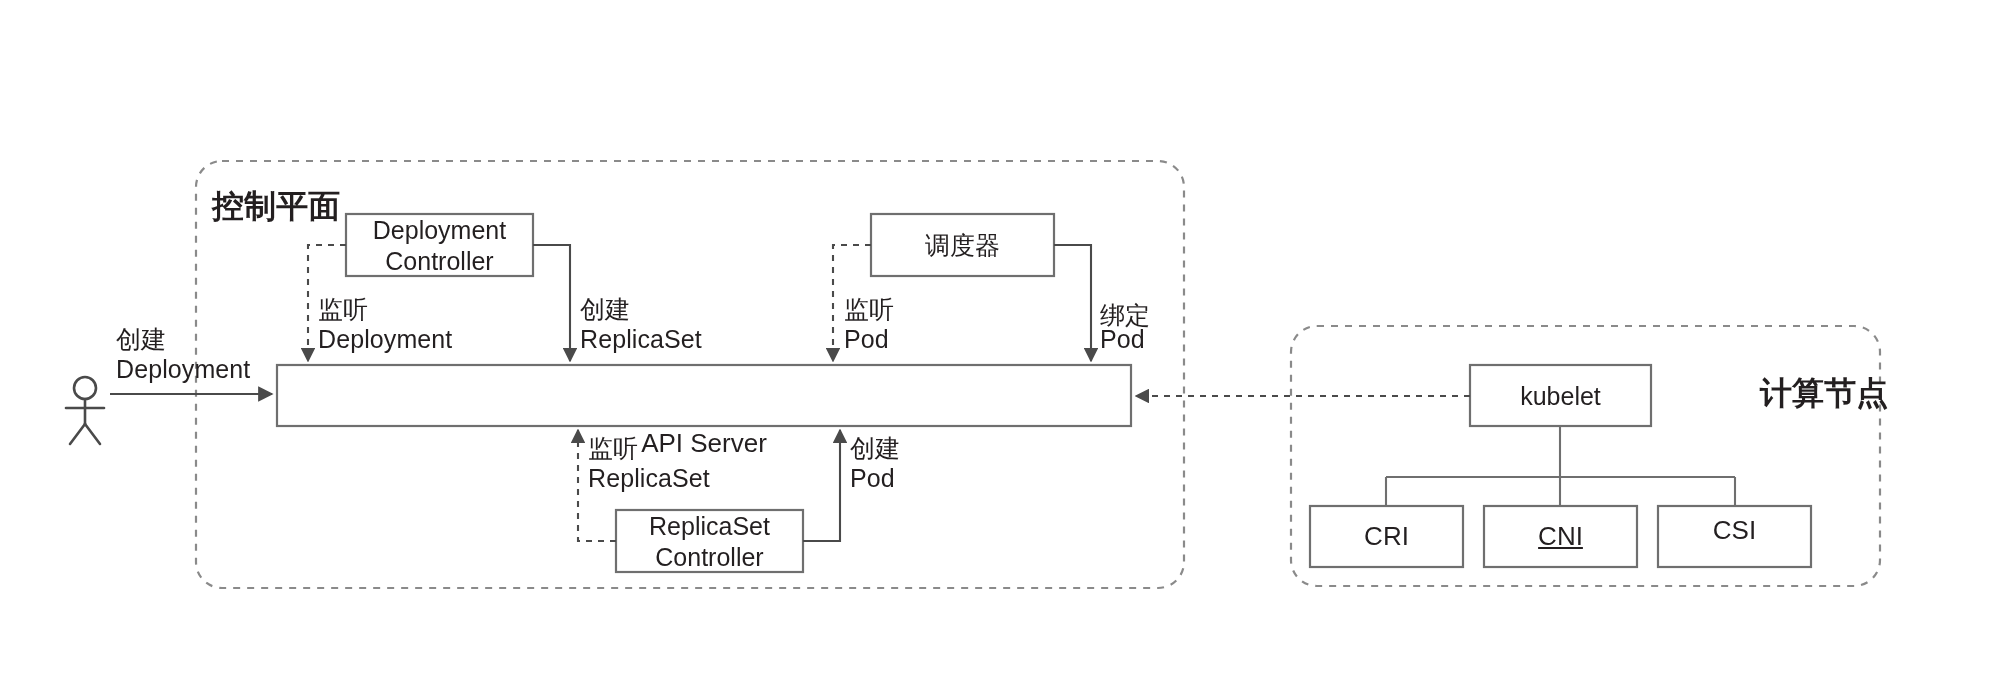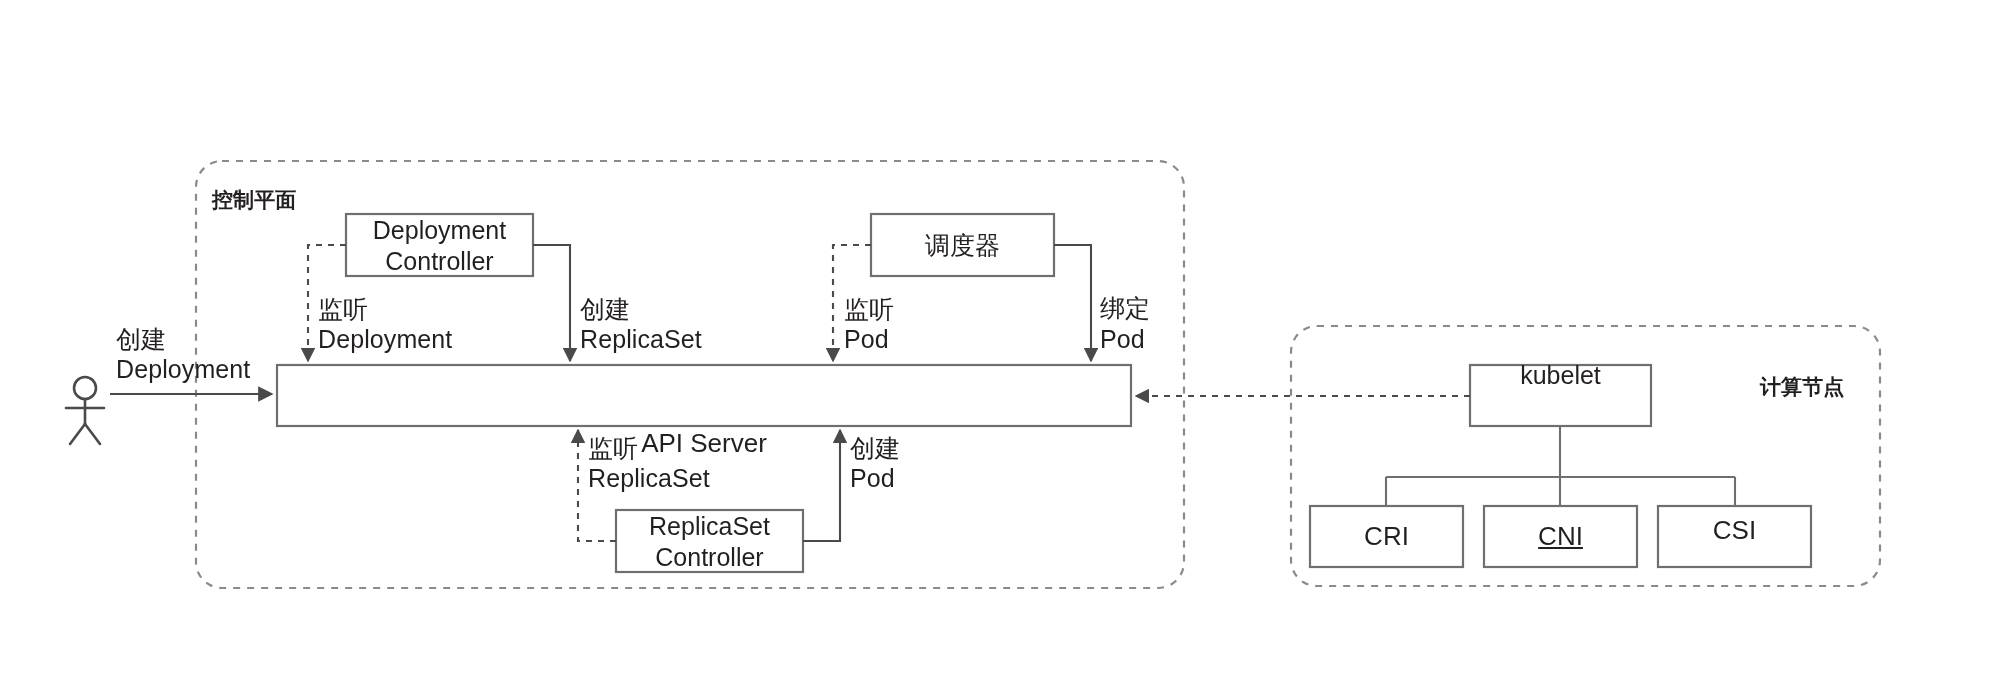--- a/index.html
+++ b/index.html
@@ -35,21 +35,21 @@
     align-items:center;
     justify-content:center;
     text-align:center;
     line-height:1.2;
     color:#231f20;
     white-space:pre-line;
     pointer-events:none;
   }
   .f26{font-size:26px;}
   .f25{font-size:25px;}
-  .zone-title{font-size:21px;font-weight:bold;}
+  .zone-title{font-size:32px;font-weight:bold;}
 </style>
 </head>
 <body>
 
 <div id="canvas">
 
   <svg id="diagram-svg" viewBox="0 0 1994 684">
     <defs>
       <marker id="arrowSolid" viewBox="0 0 10 10" refX="9" refY="5" markerWidth="7" markerHeight="7" orient="auto-start-reverse">
         <path d="M 0 0 L 10 5 L 0 10 z" fill="#4a4a4a"></path>
@@ -128,29 +128,29 @@
 
   <div class="lbl f25" style="left:318px; top:295px;">监听</div>
   <div class="lbl f25" style="left:318px; top:325px;">Deployment</div>
 
   <div class="lbl f25" style="left:580px; top:295px;">创建</div>
   <div class="lbl f25" style="left:580px; top:325px;">ReplicaSet</div>
 
   <div class="lbl f25" style="left:844px; top:295px;">监听</div>
   <div class="lbl f25" style="left:844px; top:325px;">Pod</div>
 
-  <div class="lbl f25" style="left:1100px; top:294px;">绑定</div>
+  <div class="lbl f25" style="left:1100px; top:301px;">绑定</div>
   <div class="lbl f25" style="left:1100px; top:325px;">Pod</div>
 
   <div class="lbl f25" style="left:588px; top:434px;">监听</div>
   <div class="lbl f25" style="left:588px; top:464px;">ReplicaSet</div>
 
   <div class="lbl f25" style="left:850px; top:434px;">创建</div>
   <div class="lbl f25" style="left:850px; top:464px;">Pod</div>
 
 
-  <div class="box-label f25" style="left:1470px; top:344px; width:181px; height:61px;">kubelet</div>
+  <div class="box-label f25" style="left:1470px; top:365px; width:181px; height:61px;">kubelet</div>
 
   <div class="box-label f26" style="left:1310px; top:506px; width:153px; height:61px;">CRI</div>
   <div class="box-label f26" style="left:1484px; top:506px; width:153px; height:61px;text-decoration:underline;">CNI</div>
   <div class="box-label f26" style="left:1658px; top:506px; width:153px; height:50px;">CSI</div>
 
 </div>
 
 </body></html>

